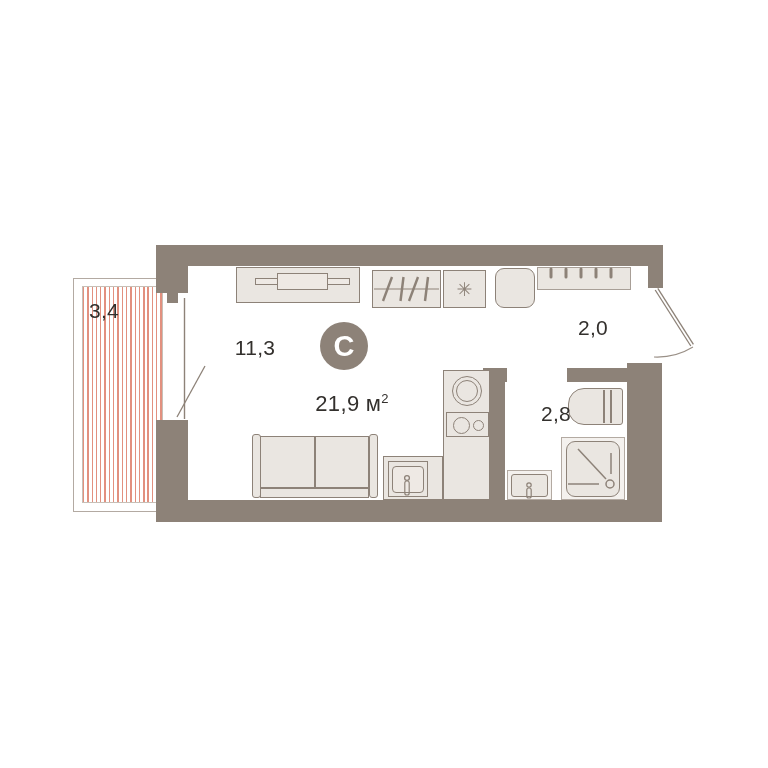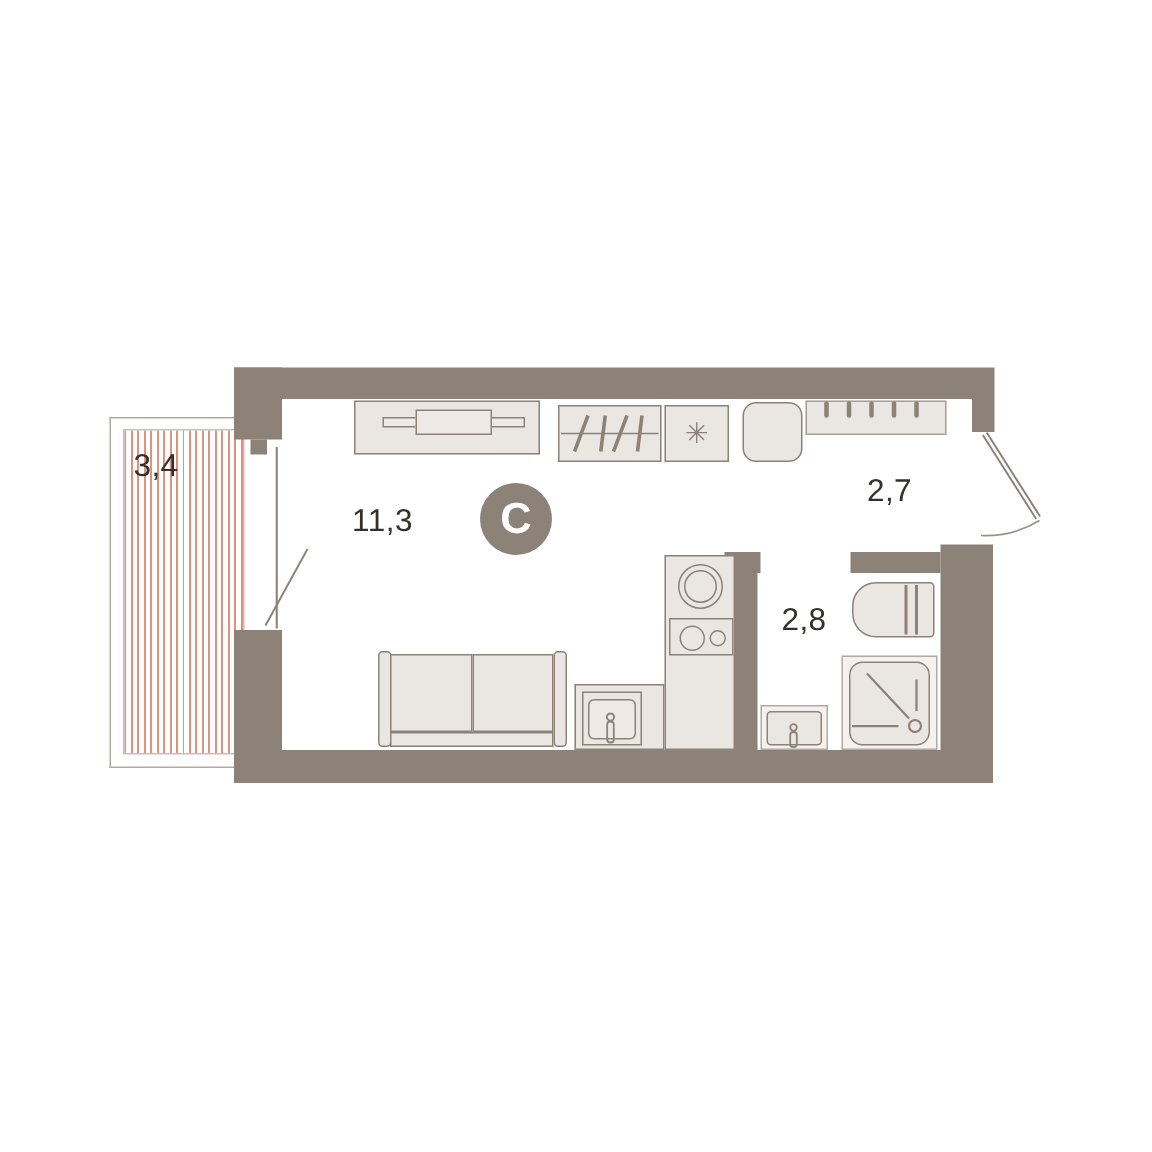--- a/index.html
+++ b/index.html
@@ -133,19 +133,22 @@
     </g>
 
     <g stroke="#8d8278" fill="none">
       <circle cx="529" cy="485" r="2.2" stroke-width="1.2"></circle>
       <rect x="526.8" y="488" width="4.4" height="10" rx="2" stroke-width="1.2"></rect>
     </g>
   </svg>
 
   <div class="room-label" style="left:80px;top:299px;width:48px">3,4</div>
   <div class="room-label" style="left:225px;top:336px;width:60px">11,3</div>
-  <div class="room-label" style="left:565px;top:316px;width:56px">2,7</div>
-  <div class="room-label" style="left:510px;top:402px;width:52px">2,8</div>
+  <div class="room-label" style="left:565px;top:316px;width:56px">2,0</div>
+  <div class="room-label" style="left:530px;top:402px;width:52px">2,8</div>
 
   <div class="badge">С</div>
 
+  <div class="area-label">
+    <span>21,9</span><span class="unit">м</span><span class="sup">2</span>
+  </div>
 
 </div>
 
 </body></html>

